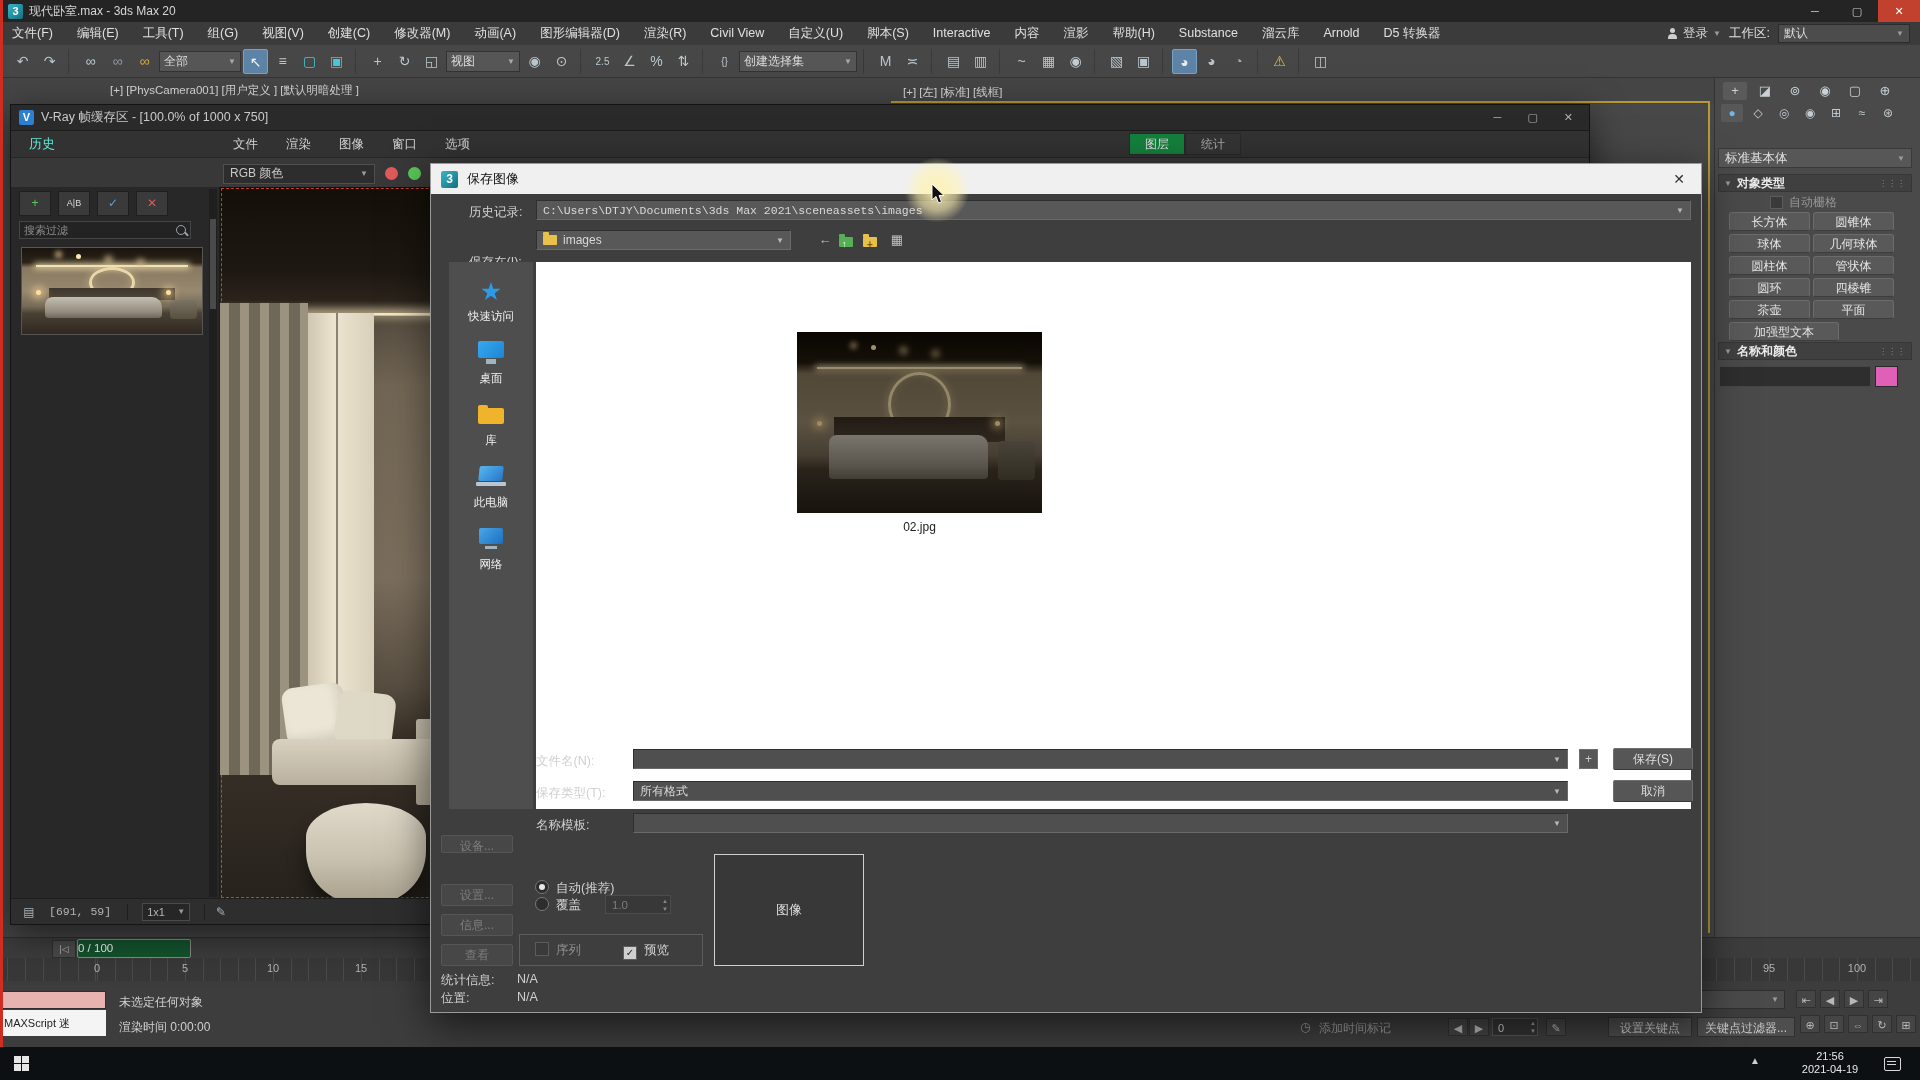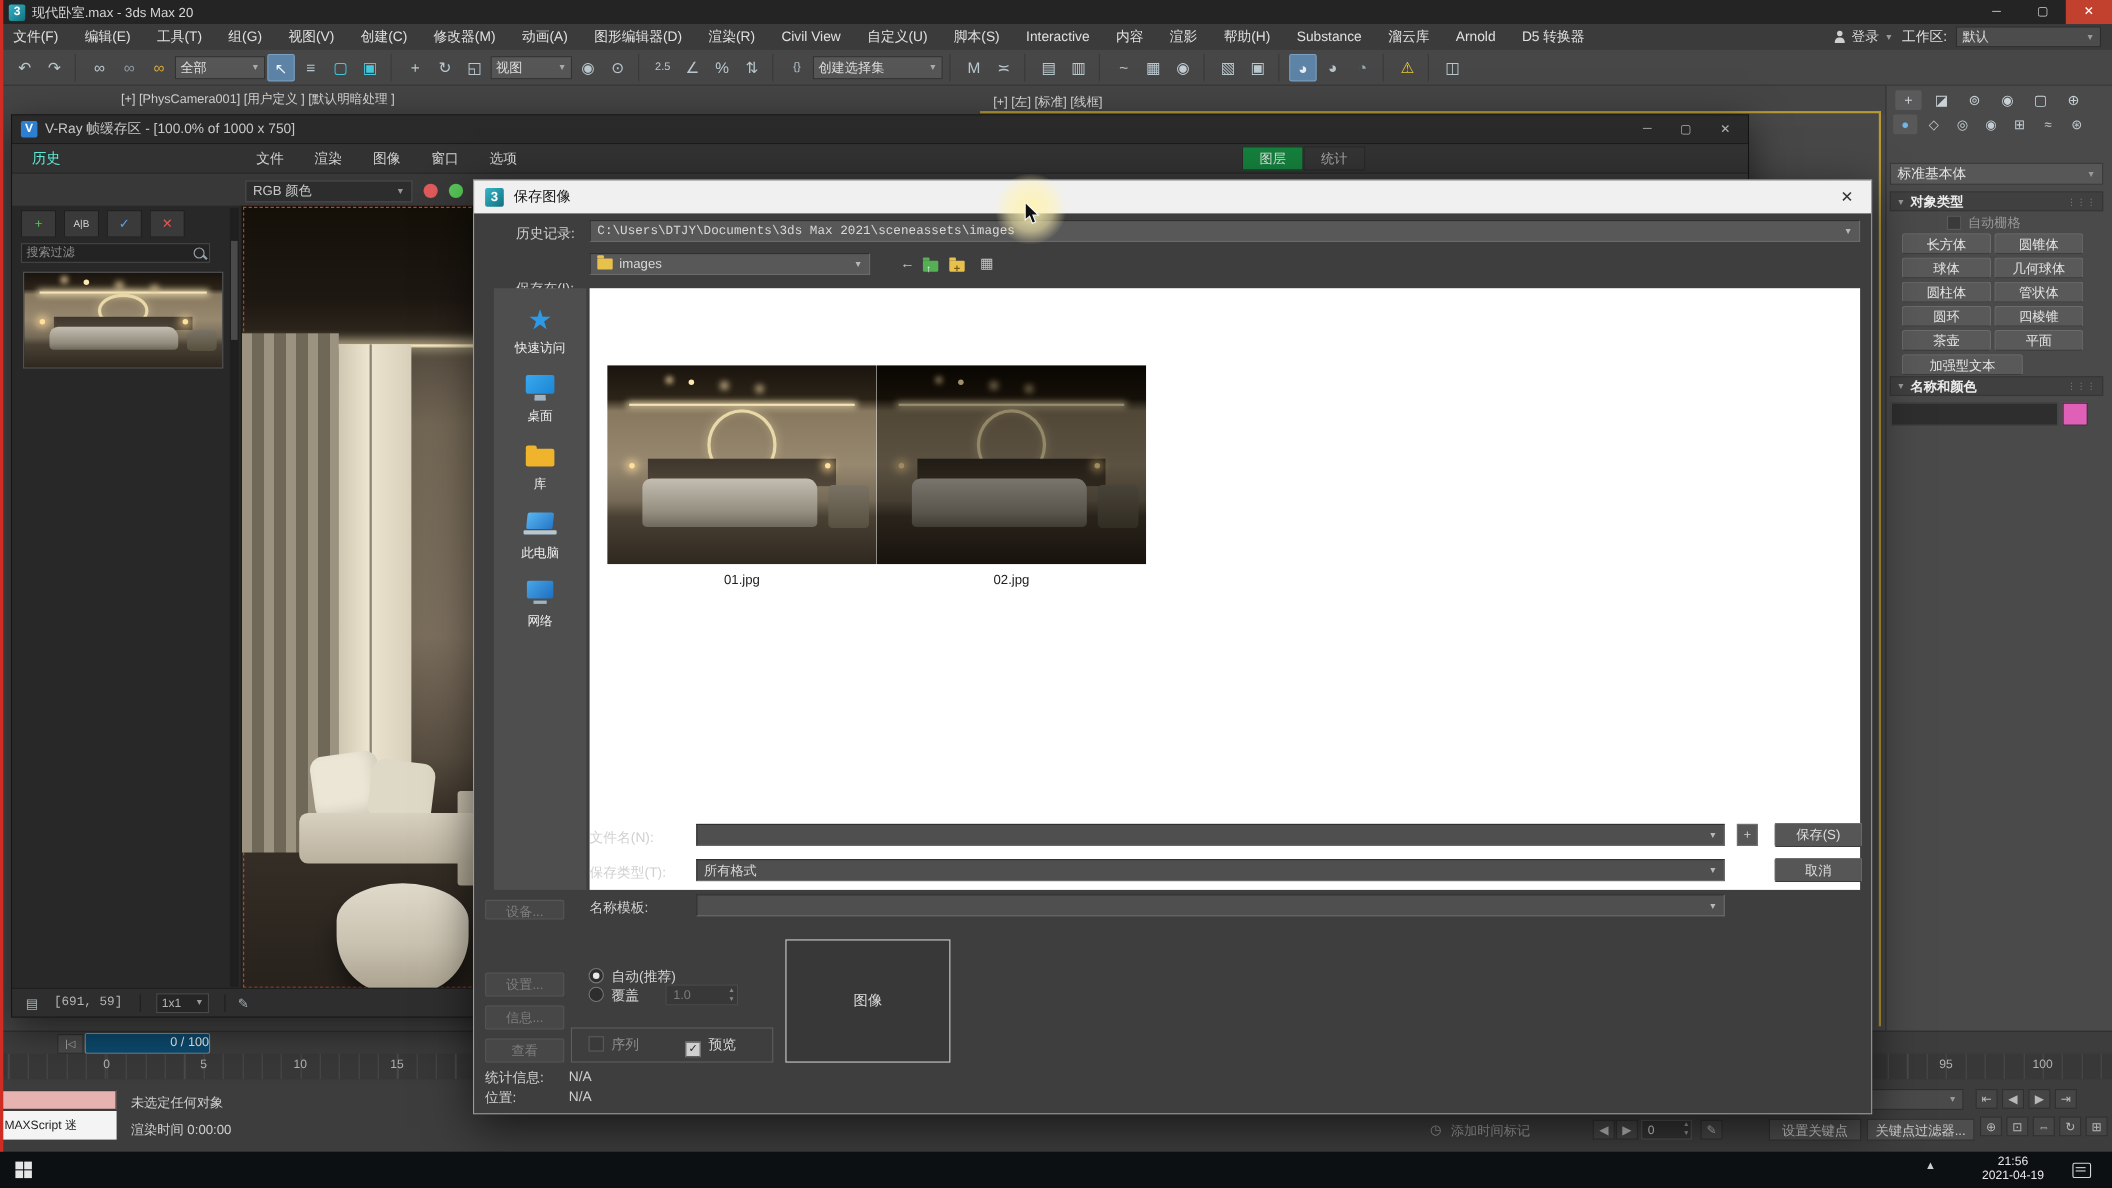--- a/index.html
+++ b/index.html
@@ -65,22 +65,22 @@
   #cp-buttons{position:absolute;left:14px;top:134px;width:180px;display:flex;flex-wrap:wrap;gap:3px;}
   .cp-btn{width:81px;height:19px;background:#595959;border:1px solid #6b6b6b;border-bottom-color:#3d3d3d;
           border-radius:3px;text-align:center;line-height:19px;font-size:12px;color:#e4e4e4;box-sizing:border-box;}
   .cp-btn.wide{width:110px;margin-right:66px;}
   .cp-name-field{position:absolute;left:4px;top:288px;width:150px;height:19px;background:#2e2e2e;border:1px solid #474747;}
   .cp-swatch{position:absolute;left:160px;top:288px;width:21px;height:19px;border:1px solid #2a2a2a;}
   
   .timerow{left:0;top:937px;width:1920px;height:21px;background:#3d3d3d;border-top:1px solid #2e2e2e;}
   .time-icon{position:absolute;left:52px;top:2px;width:22px;height:16px;background:#4a4a4a;border:1px solid #2f2f2f;
              color:#b8b8b8;font-size:9px;text-align:center;line-height:16px;}
-  .time-slider{position:absolute;left:77px;top:1px;width:112px;height:17px;background:#0c4a6e;border:1px solid #8a8a8a;
-               border-radius:2px;color:#efefef;font-size:11.5px;text-align:right;line-height:17px;}
+  .time-slider{position:absolute;left:77px;top:1px;width:112px;height:17px;background:#14532d;border:1px solid #8a8a8a;
+               border-radius:2px;color:#efefef;font-size:11.5px;text-align:left;line-height:17px;}
   .ruler{left:0;top:958px;width:1920px;height:23px;background:#383838;border-bottom:1px solid #2a2a2a;
          background-image:repeating-linear-gradient(90deg,#4a4a4a 0 1px,transparent 1px 17.6px);background-position:97px 0;}
   .tick{position:absolute;top:4px;width:40px;text-align:center;color:#b2b2b2;font-size:11px;}
   
   .statusbar{left:0;top:981px;width:1920px;height:66px;background:#3d3d3d;color:#cccccc;font-size:12px;}
   .mxs-pink{position:absolute;left:0;top:10px;width:106px;height:18px;background:#e7b3b1;border:1px solid #2e2e2e;box-sizing:border-box;}
   .mxs-white{position:absolute;left:0;top:29px;width:106px;height:26px;background:#f4f4f4;color:#222;
              font-size:11px;line-height:26px;padding-left:4px;box-sizing:border-box;overflow:hidden;white-space:nowrap;}
   .prompt1{position:absolute;left:119px;top:13px;color:#cfcfcf;}
   .prompt2{position:absolute;left:119px;top:38px;color:#cfcfcf;}
@@ -593,35 +593,20 @@
         <div class="side-item">
           <div class="si si-pc"></div>
           <div>此电脑</div>
         </div>
         <div class="side-item">
           <div class="si si-network"></div>
           <div>网络</div>
         </div>
       </div>
     <div class="dlg-files" id="dlg-files">
-        <figure class="file-item" style="left: 16px;">
-          <div class="thumb">
-            <div class="mini-scene">
-              <div class="ms ms-cove"></div>
-              <div class="ms ms-spots"></div>
-              <div class="ms ms-ring"></div>
-              <div class="ms ms-head"></div>
-              <div class="ms ms-bed"></div>
-              <div class="ms ms-chair"></div>
-              <div class="ms ms-lampL"></div>
-              <div class="ms ms-lampR"></div>
-            </div>
-          </div>
-          <figcaption>01.jpg</figcaption>
-        </figure>
         <figure class="file-item dark" style="left: 261px;">
           <div class="thumb">
             <div class="mini-scene">
               <div class="ms ms-cove"></div>
               <div class="ms ms-spots"></div>
               <div class="ms ms-ring"></div>
               <div class="ms ms-head"></div>
               <div class="ms ms-bed"></div>
               <div class="ms ms-chair"></div>
               <div class="ms ms-lampL"></div>
@@ -647,21 +632,21 @@
     </div>
     <div class="dlg-btn" style="left:1182px;top:616px;width:80px;height:22px;line-height:20px;">取消</div>
 
     <div class="dlg-label" style="left:105px;top:653px;">名称模板:</div>
     <div class="dlg-field" style="left:202px;top:649px;width:935px;background:#4f4f4f;">
       <span class="val"></span>
         <span class="darr">▼</span>
     </div>
 
     <div id="dlg-sidebtns">
-        <div class="dlg-btn disabled" style="left: 10px; top: 654px; width: 72px; height: 18px; line-height: 20px;">设备...</div>
+        <div class="dlg-btn disabled" style="left: 10px; top: 671px; width: 72px; height: 18px; line-height: 20px;">设备...</div>
         <div class="dlg-btn disabled" style="left: 10px; top: 720px; width: 72px; height: 22px; line-height: 20px;">设置...</div>
         <div class="dlg-btn disabled" style="left: 10px; top: 750px; width: 72px; height: 22px; line-height: 20px;">信息...</div>
         <div class="dlg-btn disabled" style="left: 10px; top: 780px; width: 72px; height: 22px; line-height: 20px;">查看</div>
       </div>
 
     <div class="gm-row" style="left:104px;top:716px;">
       <span class="radio on"></span><span>自动(推荐)</span>
     </div>
     <div class="gm-row" style="left:104px;top:733px;">
       <span class="radio"></span><span>覆盖</span>

